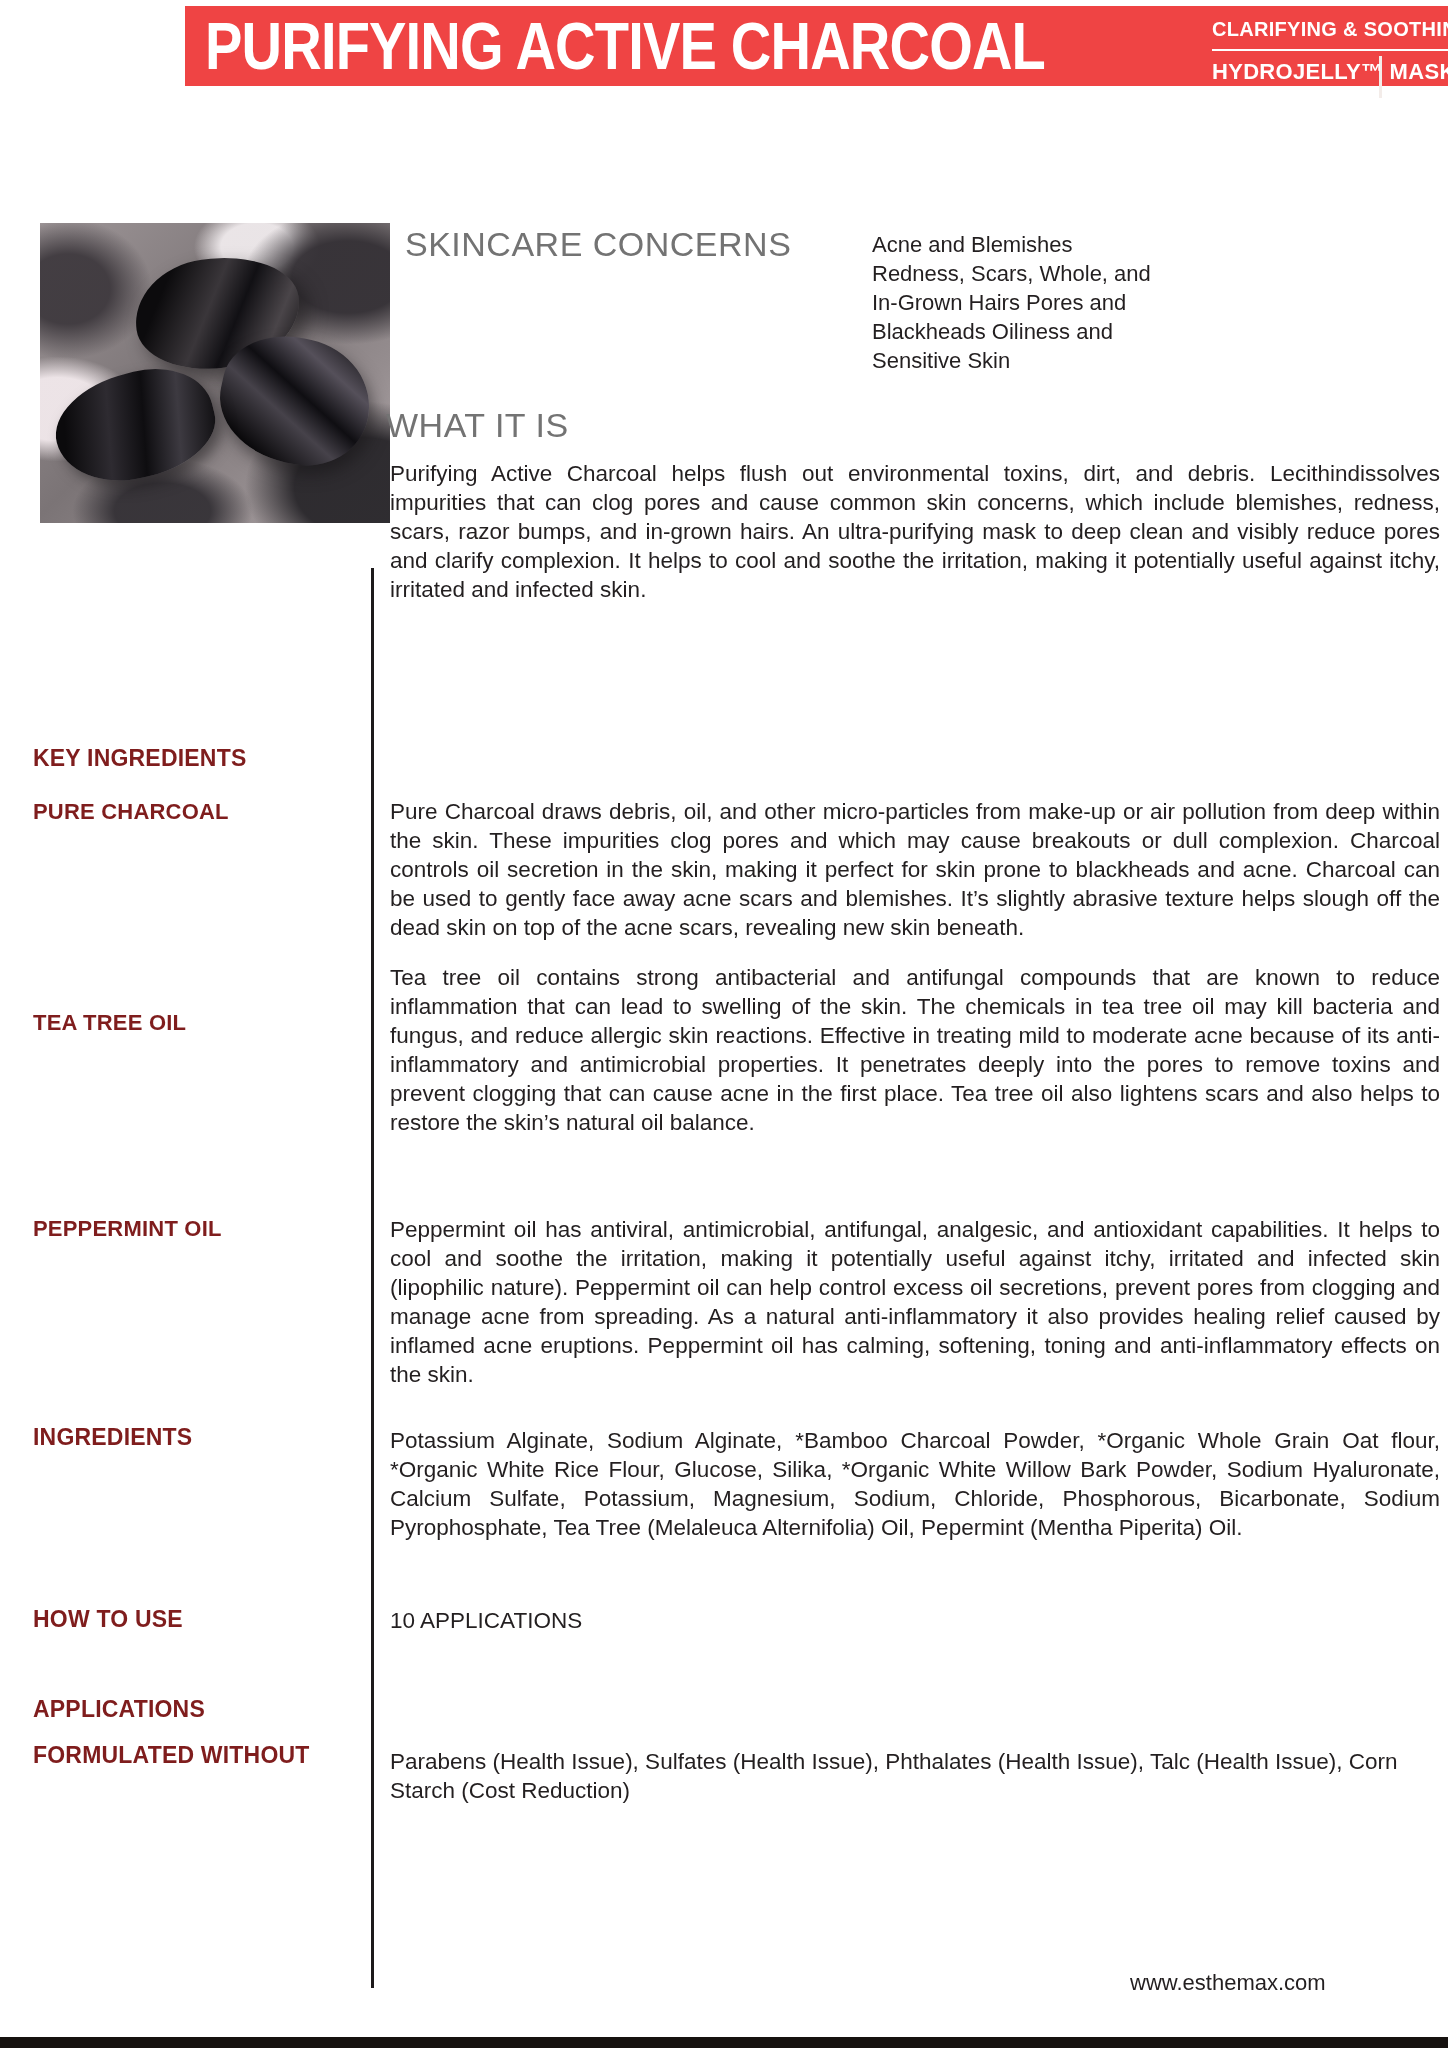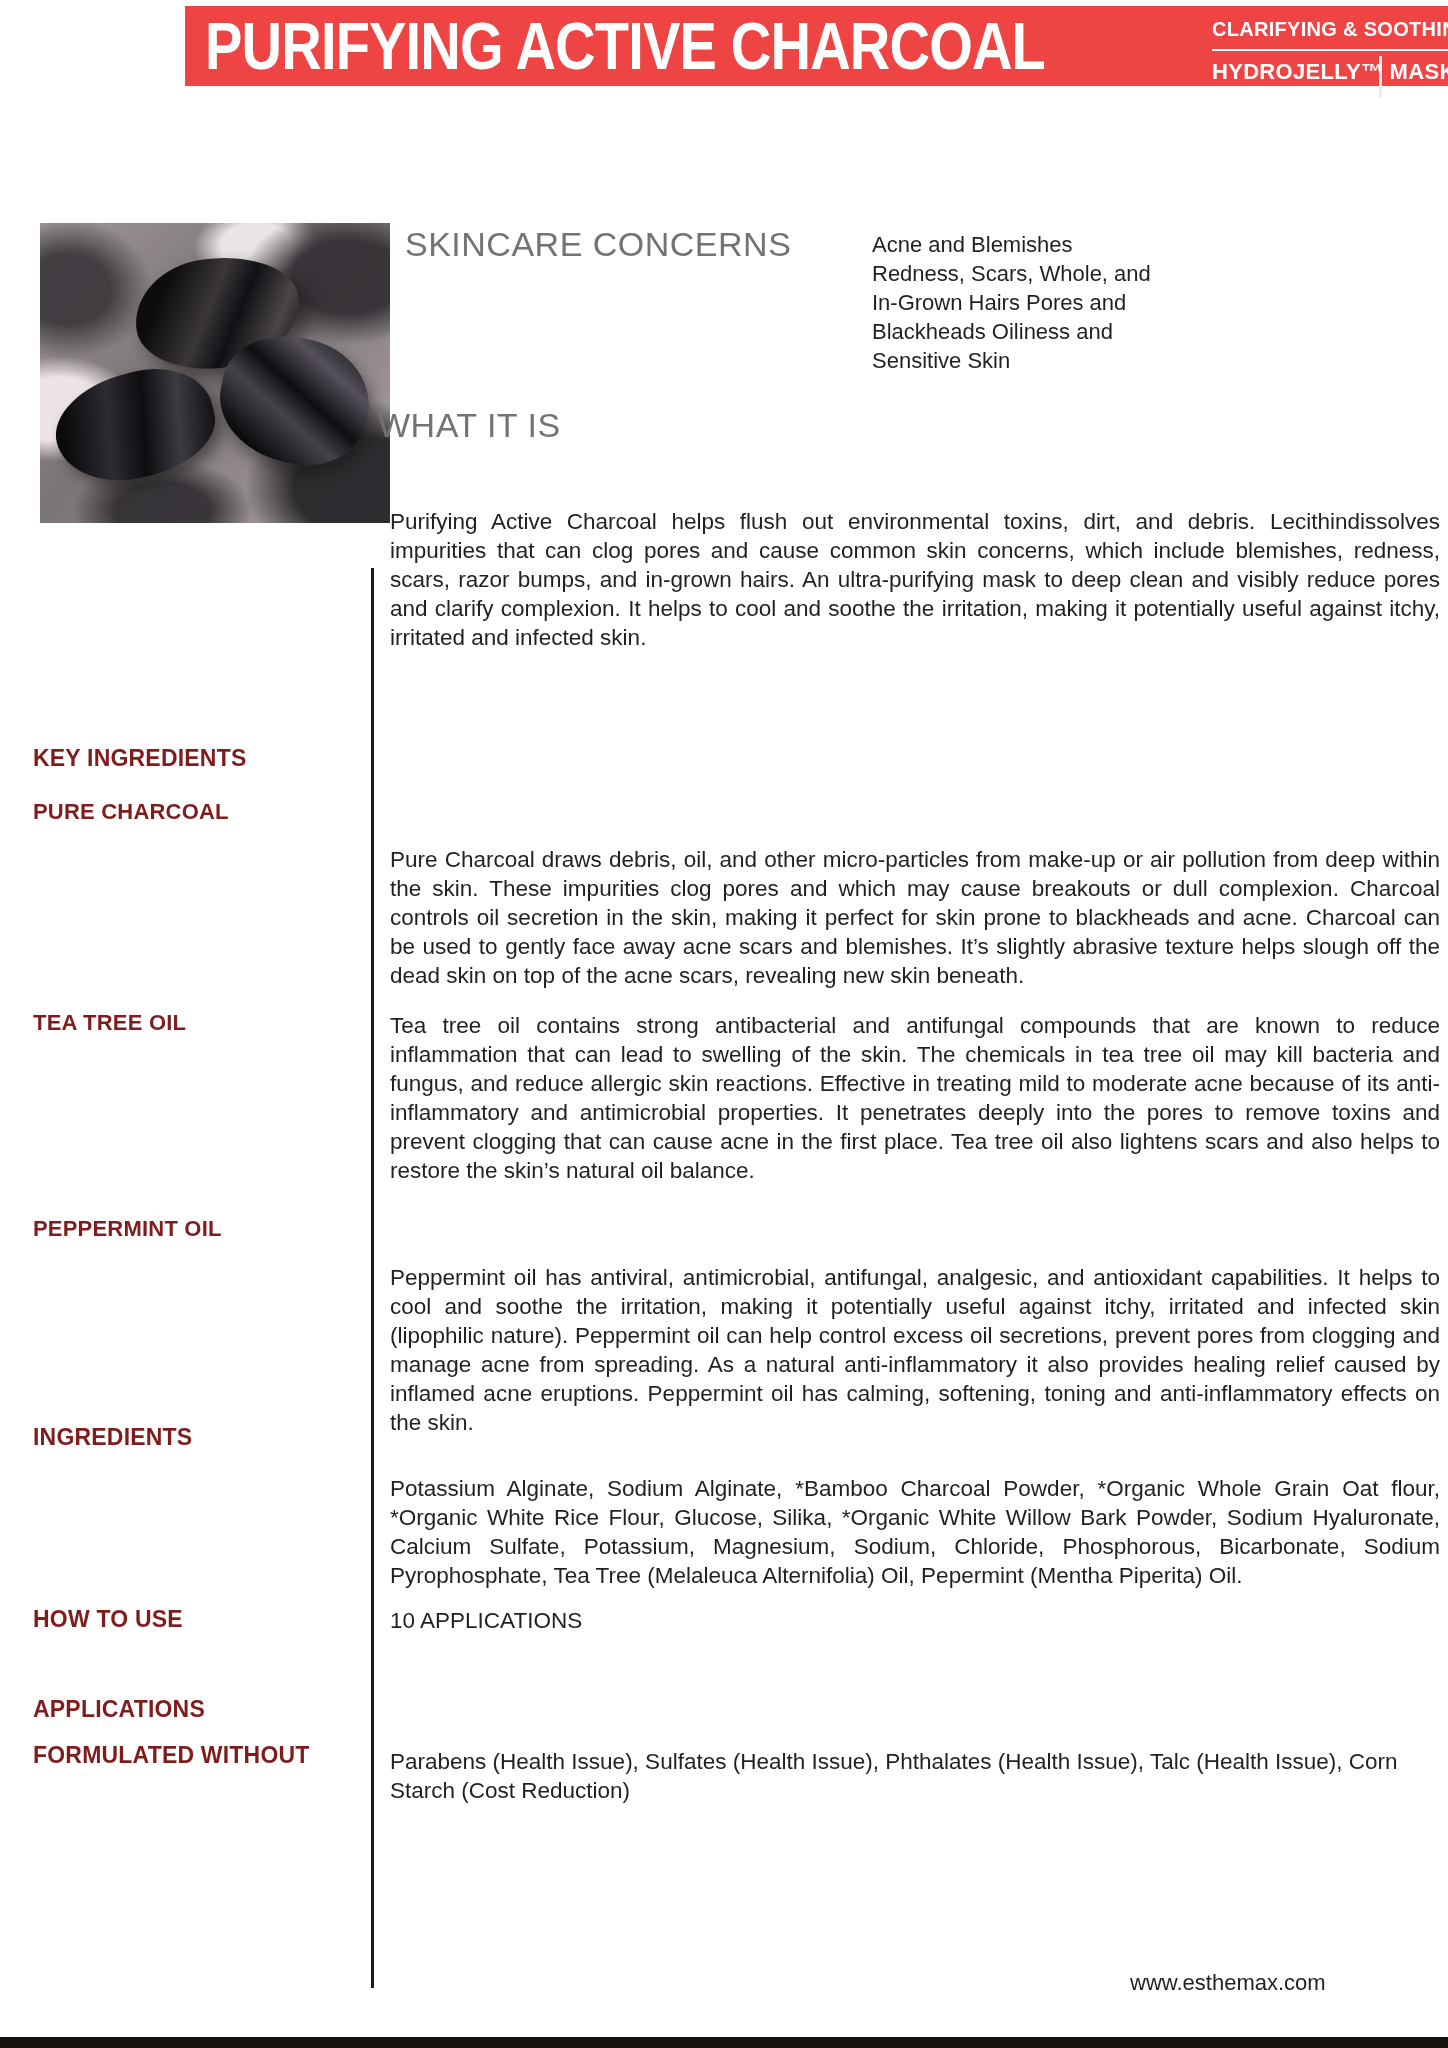--- a/index.html
+++ b/index.html
@@ -65,29 +65,29 @@
     background:linear-gradient(100deg,#0b0a0c 10%,#2e2b31 35%,#0e0d10 55%,#3d3a41 75%,#0a090b);
     border-radius:55% 45% 50% 50% / 50% 50% 45% 55%;
     transform:rotate(-14deg);box-shadow:5px 8px 14px rgba(20,18,20,.5);
   }
   
   .h1{
     position:absolute;font-size:34px;font-weight:400;letter-spacing:.5px;
     color:#737373;white-space:nowrap;
   }
   .h-skincare{left:405px;top:225px;}
-  .h-whatitis{left:378px;top:406px;}
+  .h-whatitis{left:386px;top:406px;}
   .concerns{
     position:absolute;left:872px;top:230px;font-size:22px;line-height:29px;
   }
   .body-text{
     position:absolute;left:390px;width:1050px;
     font-size:22.5px;line-height:29px;color:#231f20;
   }
-  .just{text-align:justify;margin-top:48px;}
+  .just{text-align:justify;}
   .p-whatitis{top:459px;}
   .p-charcoal{top:797px;}
   .p-teatree{top:963px;}
   .p-peppermint{top:1215px;}
   .p-ingredients{top:1426px;}
   .p-howtouse{top:1610px;}
   .p-applications{top:1606px;}
   .p-formulated{top:1747px;}
   
   .side-label{

